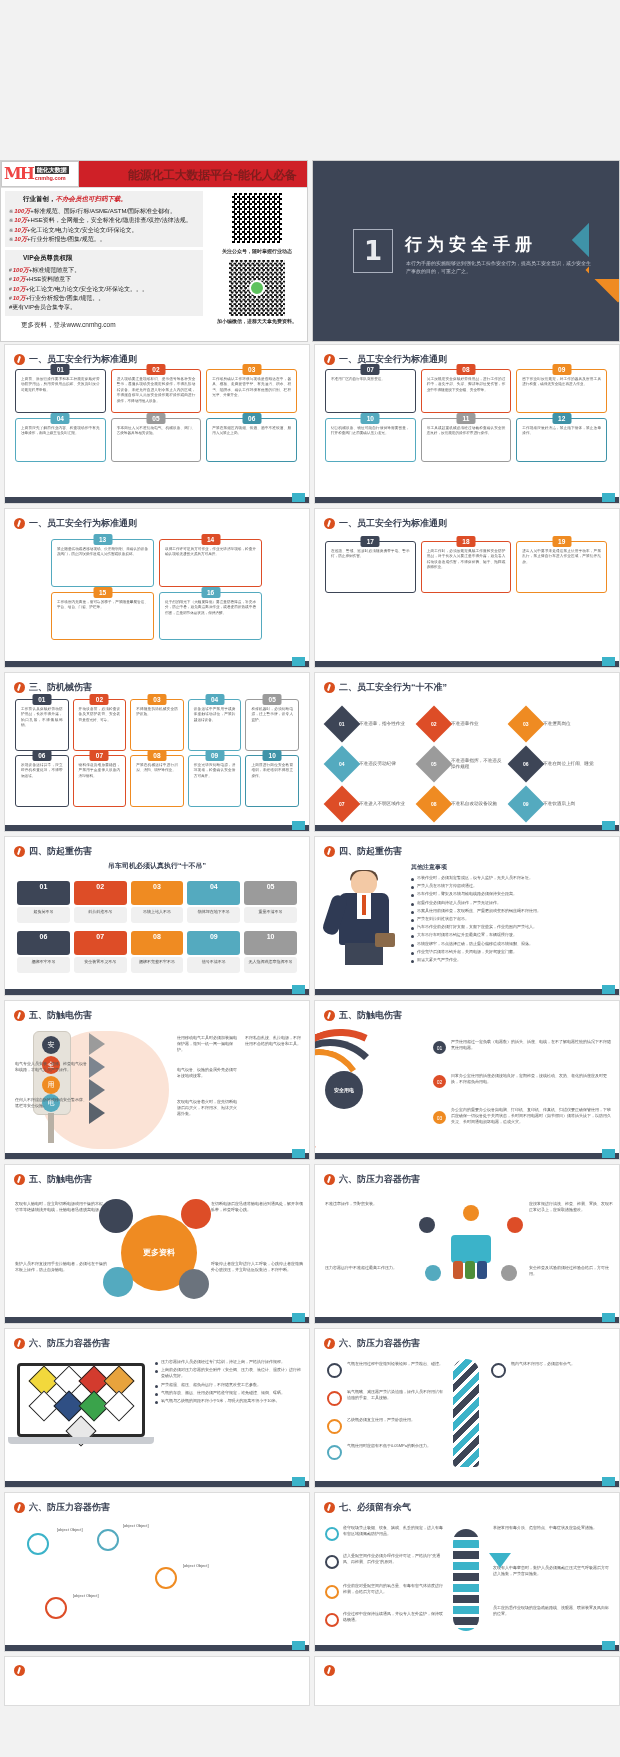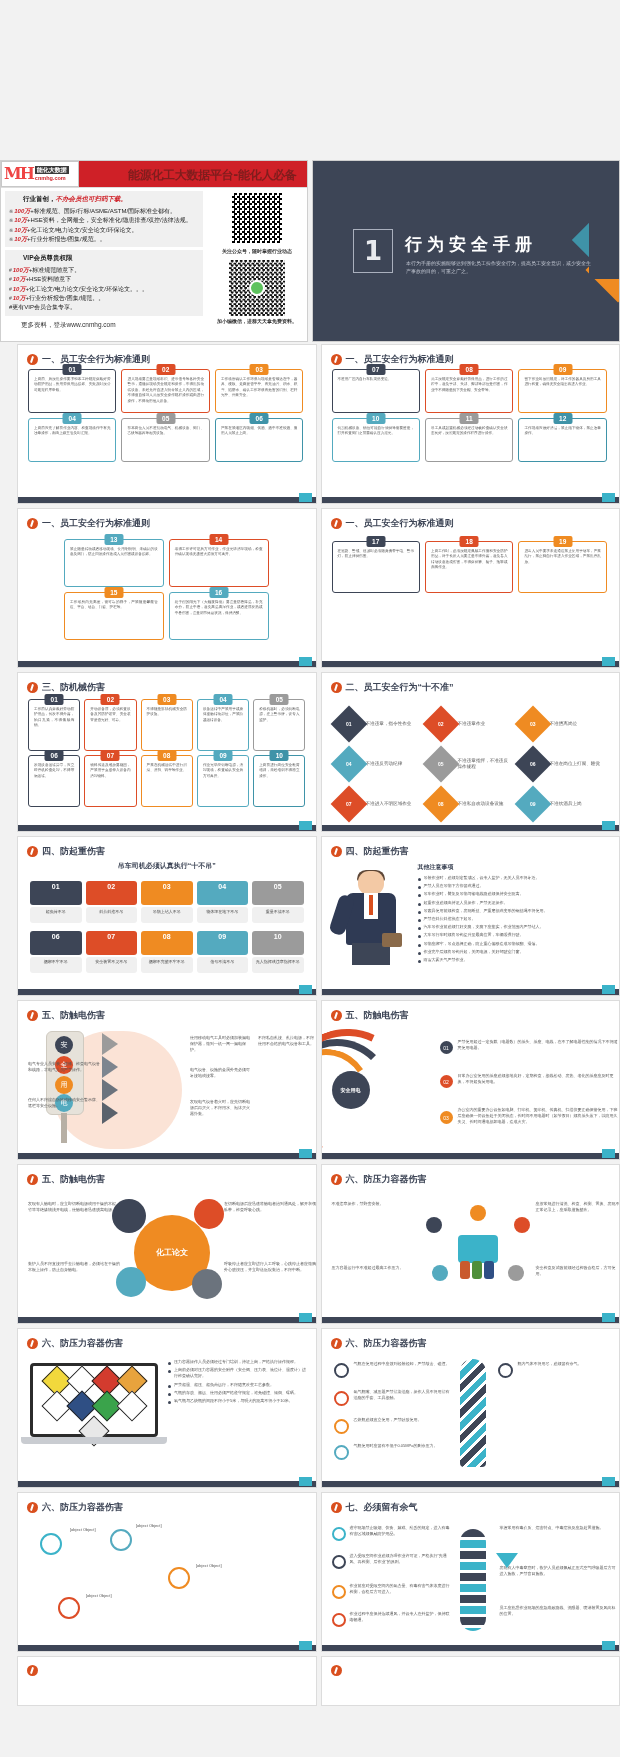--- a/index.html
+++ b/index.html
@@ -29,21 +29,21 @@
   .cover-title{
     position:absolute;left:0;right:0;top:118px;text-align:center;
     font-size:37px;font-weight:bold;letter-spacing:7px;color:#4a4a4a;
     font-family:"DejaVu Sans",sans-serif;
     text-shadow:1px 1px 0 #cfcfcf;
     white-space:nowrap;
   }
 
   
   .grid{position:relative;width:620px;}
-  .row{display:flex;gap:4px;padding:0 0 4px 17px;}
+  .row{display:flex;gap:4px;padding:0 0 4px 4px;}
   .slide{
     position:relative;width:308px;height:160px;background:#fff;
     border:1px solid #dcdcdc;box-sizing:border-box;overflow:hidden;
   }
   .sl-title{
     position:absolute;left:9px;top:8px;right:8px;
     font-size:9px;font-weight:bold;color:#3d4556;white-space:nowrap;
     display:flex;align-items:center;gap:4px;
   }
   .badge-icon{
@@ -671,21 +671,21 @@
         <div class="sl-title">
             <span class="badge-icon"></span>
             <span>五、防触电伤害</span>
           </div>
         <div style="position:absolute;left:112px;top:46px;width:84px;height:84px;">
           <div class="gear" style="left:4px;top:4px;width:76px;height:76px;background:#ef8b22;"></div>
           <div class="gear" style="left:-18px;top:-12px;width:34px;height:34px;background:#3d4556;"></div>
           <div class="gear" style="left:64px;top:-12px;width:30px;height:30px;background:#dd4d27;"></div>
           <div class="gear" style="left:-14px;top:56px;width:30px;height:30px;background:#54aabf;"></div>
           <div class="gear" style="left:62px;top:58px;width:30px;height:30px;background:#6b737d;"></div>
-          <div class="center-pill" style="left:16px;top:26px;width:52px;height:32px;border-radius:4px;background:transparent;color:#fff;font-size:8px;">化工论文</div>
+          <div class="center-pill" style="left:16px;top:26px;width:52px;height:32px;border-radius:4px;background:transparent;color:#fff;font-size:8px;">更多资料</div>
         </div>
         <div class="txt-col" style="left:10px;top:36px;width:92px;">发现有人触电时，应立即切断电源或用干燥的木棍、竹竿等绝缘物挑开电线，使触电者迅速脱离电源。</div>
         <div class="txt-col" style="left:10px;top:96px;width:92px;">救护人员不得直接用手去拉触电者，必须站在干燥的木板上操作，防止自身触电。</div>
         <div class="txt-col" style="left:206px;top:36px;width:92px;">在切断电源后应迅速将触电者抬到通风处，解开衣领裤带，检查呼吸心跳。</div>
         <div class="txt-col" style="left:206px;top:96px;width:92px;">呼吸停止者应立即进行人工呼吸，心跳停止者应做胸外心脏按压，并立即送医院救治，不得中断。</div>
         <div class="sl-foot"></div>
       </div>
 
       <div class="slide">
         <div class="sl-title">

